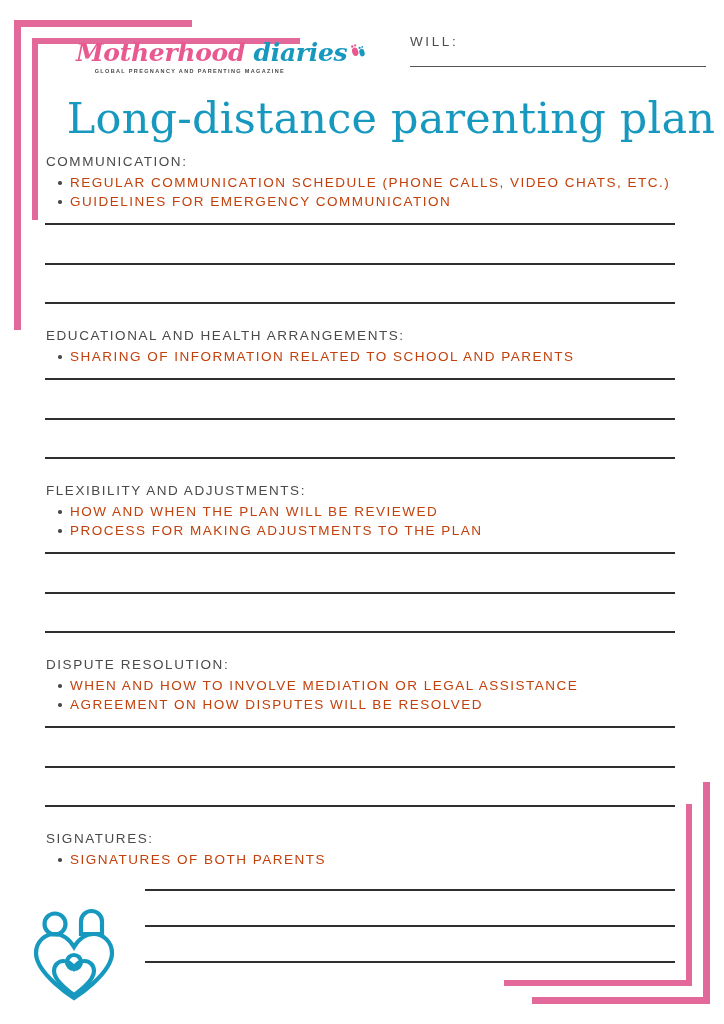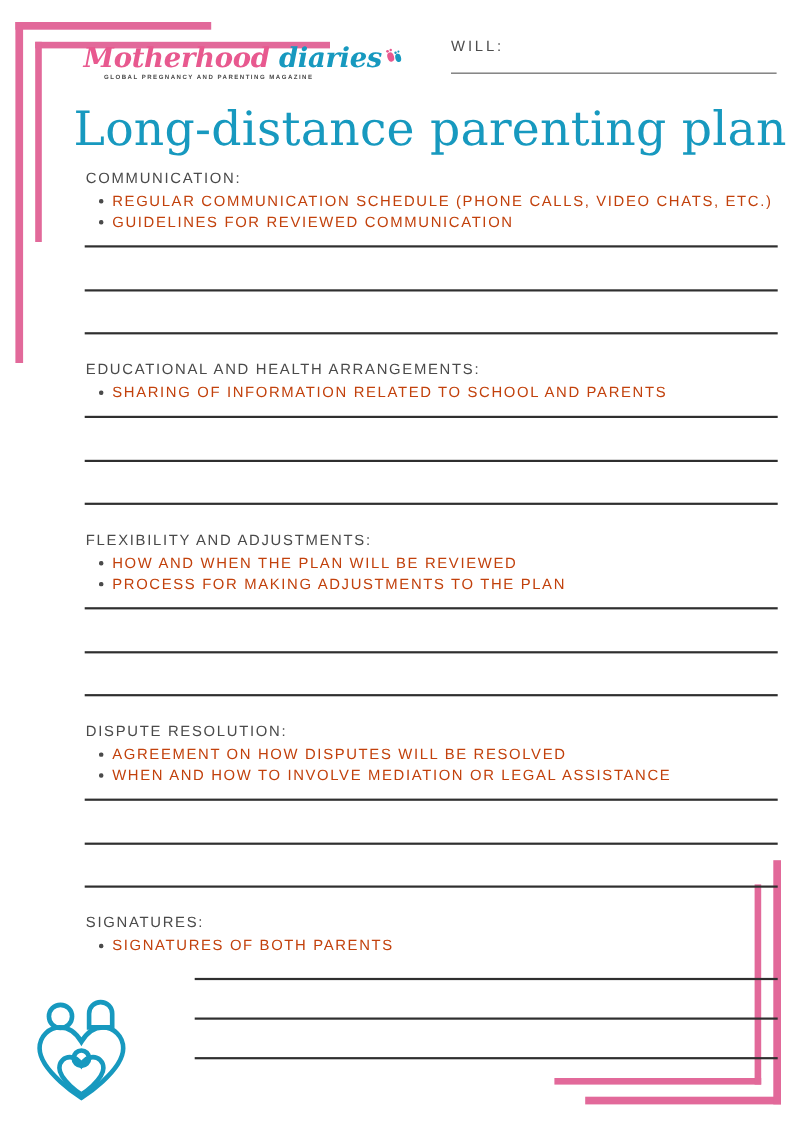--- a/index.html
+++ b/index.html
@@ -141,21 +141,21 @@
     letter-spacing: 0.2px;
   }
 
   
   .content {
     position: absolute;
     left: 0;
     top: 152px;
     width: 724px;
   }
-  .section { position: relative; padding-left: 32px; }
+  .section { position: relative; }
 
   .sec-head {
     font-size: 13.5px;
     letter-spacing: 1.55px;
     color: #4a4a4a;
     margin: 0 0 2px 46px;
     line-height: 19px;
   }
   ul.bullets {
     margin: 0 0 0 50px;
@@ -239,21 +239,21 @@
   </div>
 
   <div class="title">Long-distance parenting plan</div>
 
   <div class="content">
 
     <div class="section">
       <div class="sec-head">COMMUNICATION:</div>
       <ul class="bullets">
         <li>REGULAR COMMUNICATION SCHEDULE (PHONE CALLS, VIDEO CHATS, ETC.)</li>
-        <li>GUIDELINES FOR REVIEWED COMMUNICATION</li>
+        <li>GUIDELINES FOR EMERGENCY COMMUNICATION</li>
       </ul>
       <div class="lines">
         <div class="wline"></div>
         <div class="wline"></div>
         <div class="wline"></div>
       </div>
     </div>
 
     <div class="gap-md"></div>
 
@@ -282,22 +282,22 @@
         <div class="wline"></div>
         <div class="wline"></div>
       </div>
     </div>
 
     <div class="gap-md"></div>
 
     <div class="section">
       <div class="sec-head">DISPUTE RESOLUTION:</div>
       <ul class="bullets">
+        <li>WHEN AND HOW TO INVOLVE MEDIATION OR LEGAL ASSISTANCE</li>
         <li>AGREEMENT ON HOW DISPUTES WILL BE RESOLVED</li>
-        <li>WHEN AND HOW TO INVOLVE MEDIATION OR LEGAL ASSISTANCE</li>
       </ul>
       <div class="lines">
         <div class="wline"></div>
         <div class="wline"></div>
         <div class="wline"></div>
       </div>
     </div>
 
     <div class="gap-md"></div>
 

